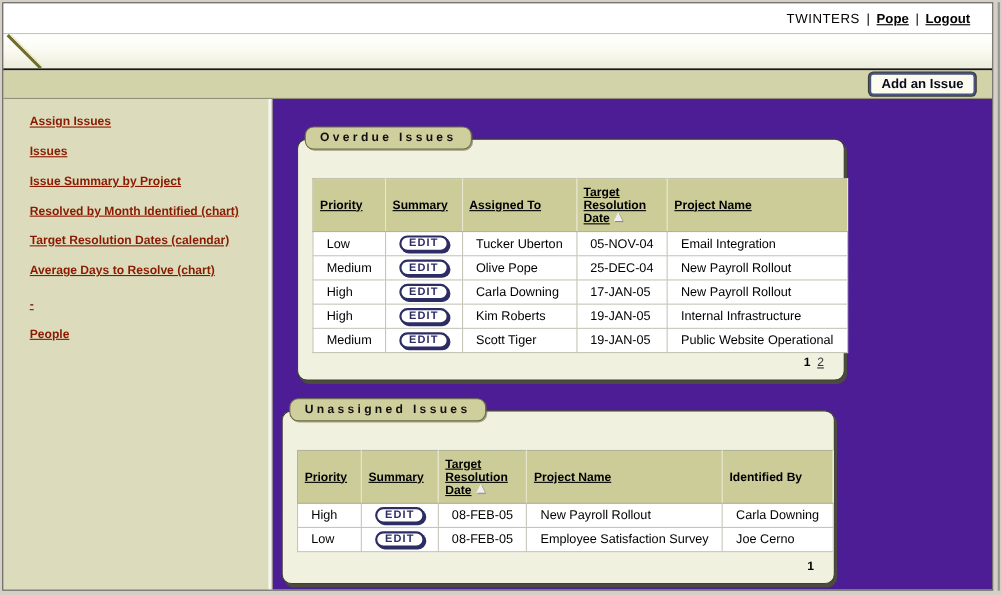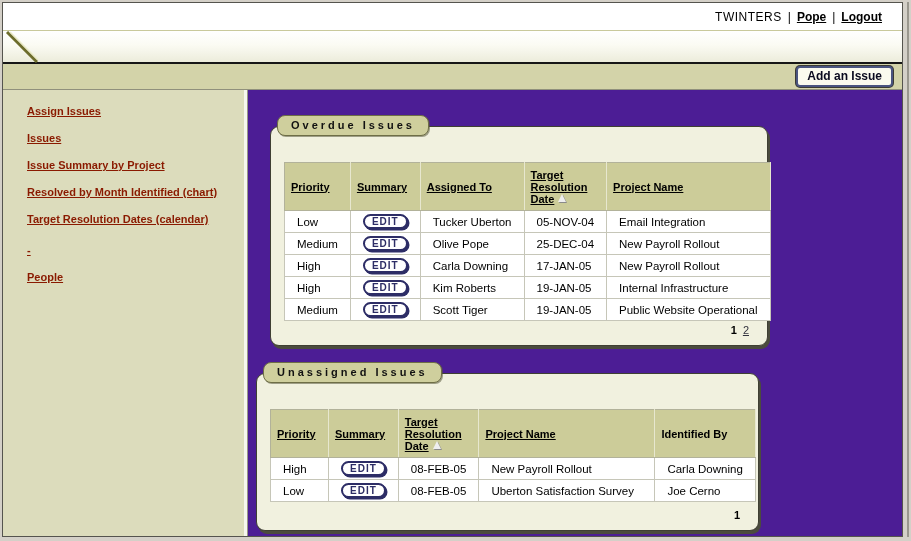--- a/index.html
+++ b/index.html
@@ -20,21 +20,21 @@
 
   
   .slashband { height:32px; border-top:1px solid #c9c99c; flex:0 0 auto; position:relative;
                background:linear-gradient(to bottom,#ffffff 0%,#fbfbf3 45%,#ececdb 100%); }
   .slashband svg { position:absolute; left:0; top:0; }
 
   .blackline { height:2px; background:#161616; flex:0 0 auto; }
 
   
   .actionband { height:26px; background:#d3d3a9; border-bottom:1px solid #90907c; flex:0 0 auto;
-                display:flex; align-items:center; justify-content:flex-end; padding-right:9px; }
+                display:flex; align-items:center; justify-content:flex-end; padding-right:15px; }
   .add-btn { font-family:"Liberation Sans",sans-serif; font-size:12px; font-weight:bold; color:#0a0a1e;
              background:#fbfbef; border:2px solid #4a5480; border-radius:4px; padding:1px 9px 2px 9px;
              box-shadow:0 0 0 1px #3a3a34; cursor:pointer; }
 
   
   .contentrow { flex:1 1 auto; display:flex; min-height:0; }
   .sidebar { width:245px; flex:0 0 auto; background:#dcdcbc; border-right:1px solid #979788;
              box-shadow: inset -3px 0 0 rgba(255,255,255,0.75); padding:14px 0 0 24px; }
   .side-item { margin-bottom:14px; line-height:12px; }
   .side-item a { color:#8a1a00; font-size:11px; font-weight:bold; text-decoration:underline; cursor:pointer; }
@@ -107,20 +107,21 @@
     </div>
 
     <div class="contentrow">
 
       <div class="sidebar">
         <div class="side-item"><a>Assign Issues</a></div>
         <div class="side-item"><a>Issues</a></div>
         <div class="side-item"><a>Issue Summary by Project</a></div>
         <div class="side-item"><a>Resolved by Month Identified (chart)</a></div>
         <div class="side-item"><a>Target Resolution Dates (calendar)</a></div>
+        <div class="side-item"><a>Average Days to Resolve (chart)</a></div>
         <div class="side-item" style="margin-top:18px;"><a>-</a></div>
         <div class="side-item"><a>People</a></div>
       </div>
 
       <div class="main">
 
         <div class="panel" id="overdue-panel">
           <span class="panel-tab">Overdue Issues</span>
           <div class="panel-body">
             <table class="report" id="overdue-table">
@@ -209,21 +210,21 @@
                   <td>High</td>
                   <td><button class="edit-pill">EDIT</button></td>
                   <td>08-FEB-05</td>
                   <td>New Payroll Rollout</td>
                   <td>Carla Downing</td>
                 </tr>
                 <tr>
                   <td>Low</td>
                   <td><button class="edit-pill">EDIT</button></td>
                   <td>08-FEB-05</td>
-                  <td>Uberton Satisfaction Survey</td>
+                  <td>Employee Satisfaction Survey</td>
                   <td>Joe Cerno</td>
                 </tr>
               </tbody>
             </table>
             <div class="pagination">
               <span class="current">1</span>
             </div>
           </div>
         </div>
 

